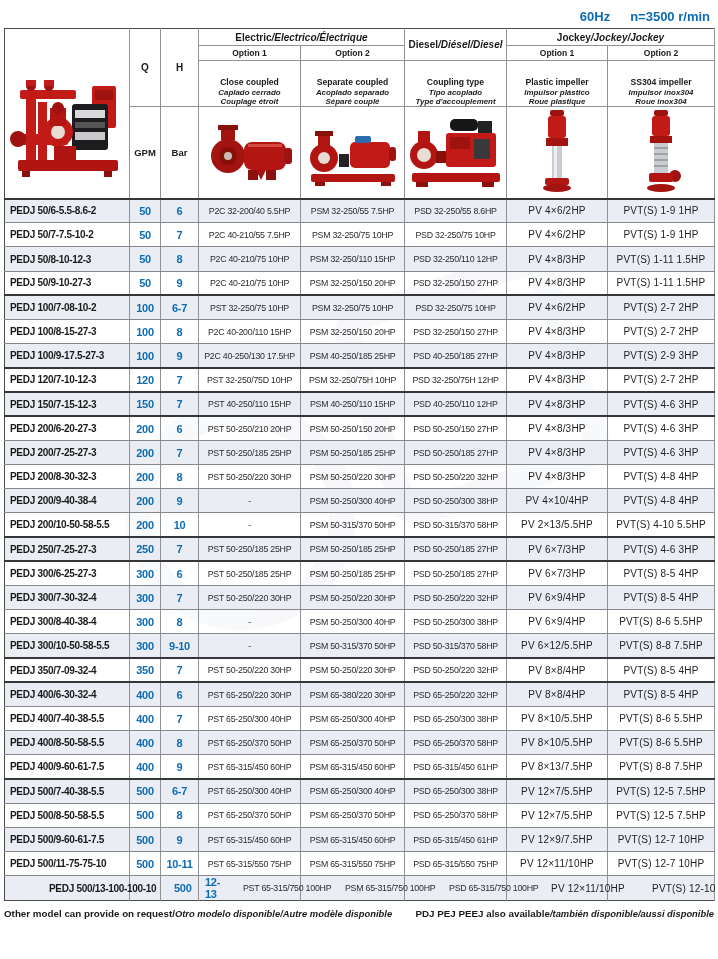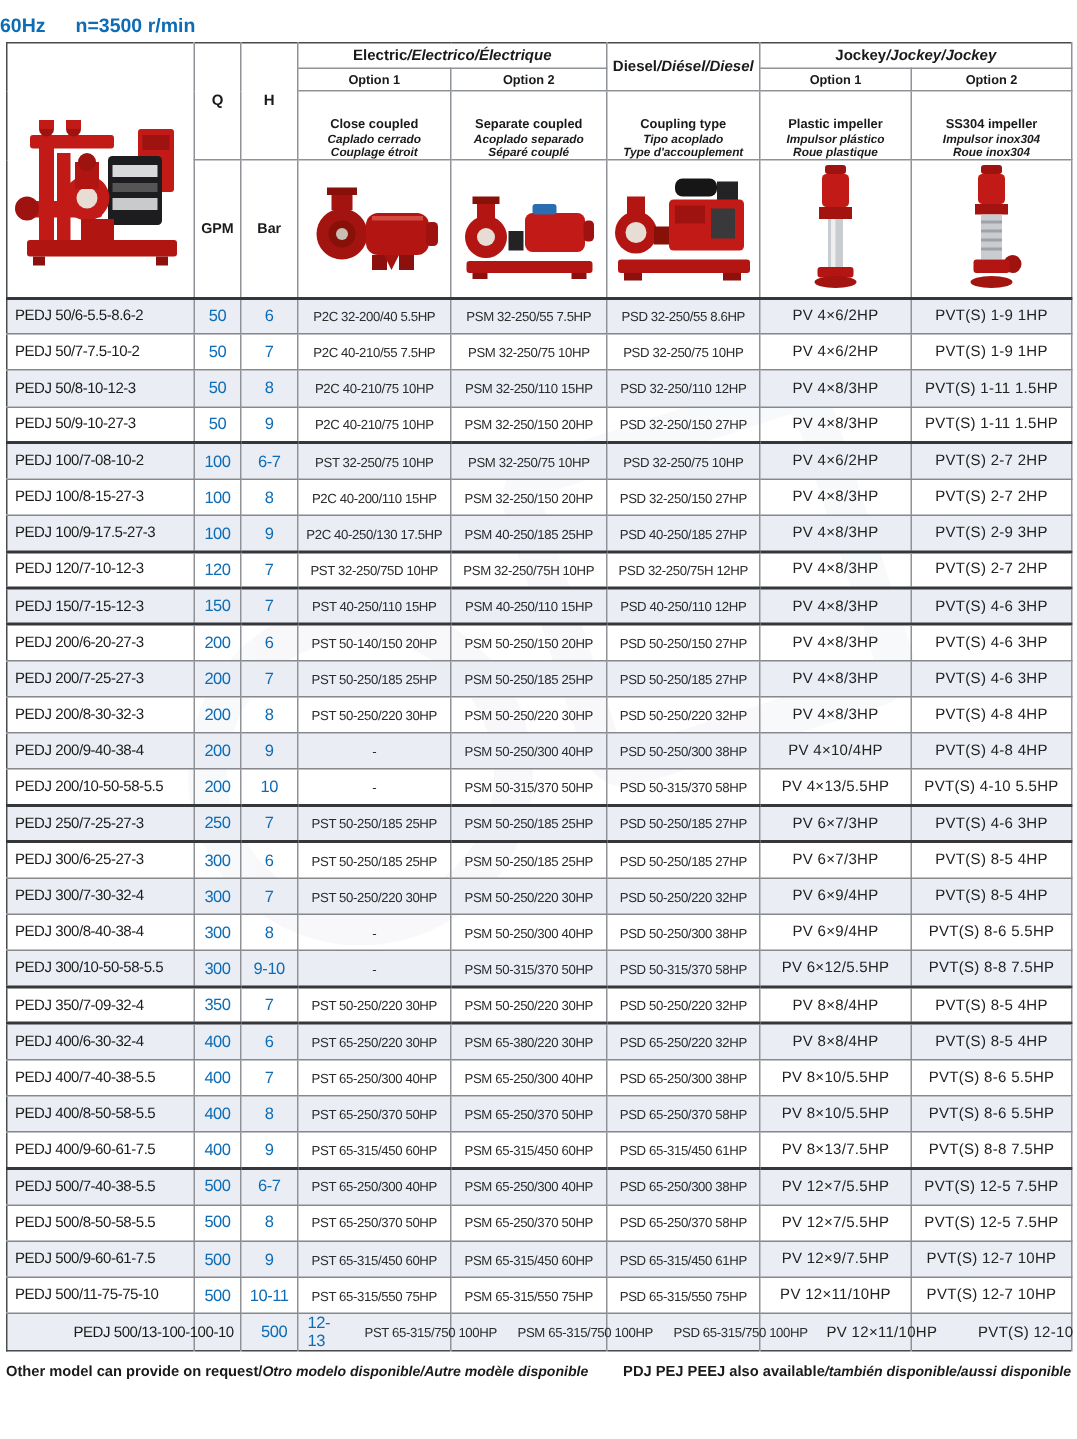--- a/index.html
+++ b/index.html
@@ -15,21 +15,21 @@
   html,body{width:718px;height:959px;background:#fff;overflow:hidden;
     font-family:"Liberation Sans","DejaVu Sans",sans-serif;color:var(--ink);}
   .page{position:relative;width:718px;height:959px;}
   
   .watermark{position:absolute;left:90px;top:300px;width:560px;height:420px;
     transform:rotate(-18deg);opacity:.45;pointer-events:none;z-index:0;}
   .watermark div{position:absolute;border:26px solid #f0f1f4;border-radius:50%;}
   .wm1{left:40px;top:60px;width:230px;height:230px;}
   .wm2{left:300px;top:10px;width:230px;height:230px;border-radius:30px !important;}
   
-  .topbar{height:28px;display:flex;align-items:center;
+  .topbar{height:28px;display:flex;align-items:center;justify-content:flex-end;
     gap:20px;padding:4px 8px 0 0;color:var(--blue);font-weight:bold;font-size:13px;}
   
   table{position:relative;z-index:1;border-collapse:collapse;table-layout:fixed;
     width:710px;margin-left:4px;background:transparent;}
   col.c0{width:125px}col.c1{width:31px}col.c2{width:38px}col.c3{width:102px}
   col.c4{width:104px}col.c5{width:102px}col.c6{width:101px}col.c7{width:107px}
   th,td{border-right:1px solid var(--line);vertical-align:middle;text-align:center;
     padding:0 2px;font-weight:bold;}
   table{border:1.5px solid #4a4b4d;}
   thead th,thead td{border-bottom:1px solid var(--line);background:#fff;}
@@ -43,23 +43,23 @@
   .desc{line-height:1.15;}
   .desc .l1{font-size:8.6px;margin-top:17px;}
   .desc .l2{font-size:7.9px;font-style:italic;}
   .unit{font-size:9.5px;}
   .model-img-cell{padding:2px;}
   
   tbody td{height:24.2px;border-bottom:1px solid #86888c;font-weight:normal;}
   tbody tr.stripe td{background:var(--stripe);}
   tbody tr.grp-end td{border-bottom:2px solid var(--heavy);}
   tbody tr:last-child td{border-bottom:none;padding-left:44px;}
-  td.c-model{font-weight:normal;text-align:left;padding-left:5px;font-size:10px;
+  td.c-model{font-weight:bold;text-align:left;padding-left:5px;font-size:10px;
     letter-spacing:-0.3px;white-space:nowrap;}
-  td.c-q,td.c-h{color:var(--blue);font-weight:normal;font-size:11px;letter-spacing:-0.3px;}
+  td.c-q,td.c-h{color:var(--blue);font-weight:bold;font-size:11px;letter-spacing:-0.3px;}
   td.c-e1,td.c-e2,td.c-d{font-size:8.8px;color:#2c2c2e;letter-spacing:-0.25px;white-space:nowrap;}
   td.c-j1,td.c-j2{font-size:10px;color:#222;letter-spacing:.2px;white-space:nowrap;}
   
   .footnote{display:flex;justify-content:space-between;align-items:flex-start;
     padding:7px 4px 0 4px;font-size:9.8px;font-weight:bold;white-space:nowrap;}
   .footnote .t-it{font-size:9.4px;}
   svg{display:block;margin:0 auto;}
 </style>
 </head>
 <body>
@@ -319,21 +319,21 @@
       <td class="c-e1">PST 40-250/110 15HP</td>
       <td class="c-e2">PSM 40-250/110 15HP</td>
       <td class="c-d">PSD 40-250/110 12HP</td>
       <td class="c-j1">PV 4×8/3HP</td>
       <td class="c-j2">PVT(S) 4-6 3HP</td>
     </tr>
         <tr>
       <td class="c-model">PEDJ 200/6-20-27-3</td>
       <td class="c-q">200</td>
       <td class="c-h">6</td>
-      <td class="c-e1">PST 50-140/150 20HP</td>
+      <td class="c-e1">PST 50-250/210 20HP</td>
       <td class="c-e2">PSM 50-250/150 20HP</td>
       <td class="c-d">PSD 50-250/150 27HP</td>
       <td class="c-j1">PV 4×8/3HP</td>
       <td class="c-j2">PVT(S) 4-6 3HP</td>
     </tr>
         <tr class="stripe">
       <td class="c-model">PEDJ 200/7-25-27-3</td>
       <td class="c-q">200</td>
       <td class="c-h">7</td>
       <td class="c-e1">PST 50-250/185 25HP</td>
@@ -362,21 +362,21 @@
       <td class="c-j1">PV 4×10/4HP</td>
       <td class="c-j2">PVT(S) 4-8 4HP</td>
     </tr>
         <tr class="grp-end">
       <td class="c-model">PEDJ 200/10-50-58-5.5</td>
       <td class="c-q">200</td>
       <td class="c-h">10</td>
       <td class="c-e1">-</td>
       <td class="c-e2">PSM 50-315/370 50HP</td>
       <td class="c-d">PSD 50-315/370 58HP</td>
-      <td class="c-j1">PV 4×13/5.5HP</td>
+      <td class="c-j1">PV 2×13/5.5HP</td>
       <td class="c-j2">PVT(S) 4-10 5.5HP</td>
     </tr>
         <tr class="stripe grp-end">
       <td class="c-model">PEDJ 250/7-25-27-3</td>
       <td class="c-q">250</td>
       <td class="c-h">7</td>
       <td class="c-e1">PST 50-250/185 25HP</td>
       <td class="c-e2">PSM 50-250/185 25HP</td>
       <td class="c-d">PSD 50-250/185 27HP</td>
       <td class="c-j1">PV 6×7/3HP</td>

